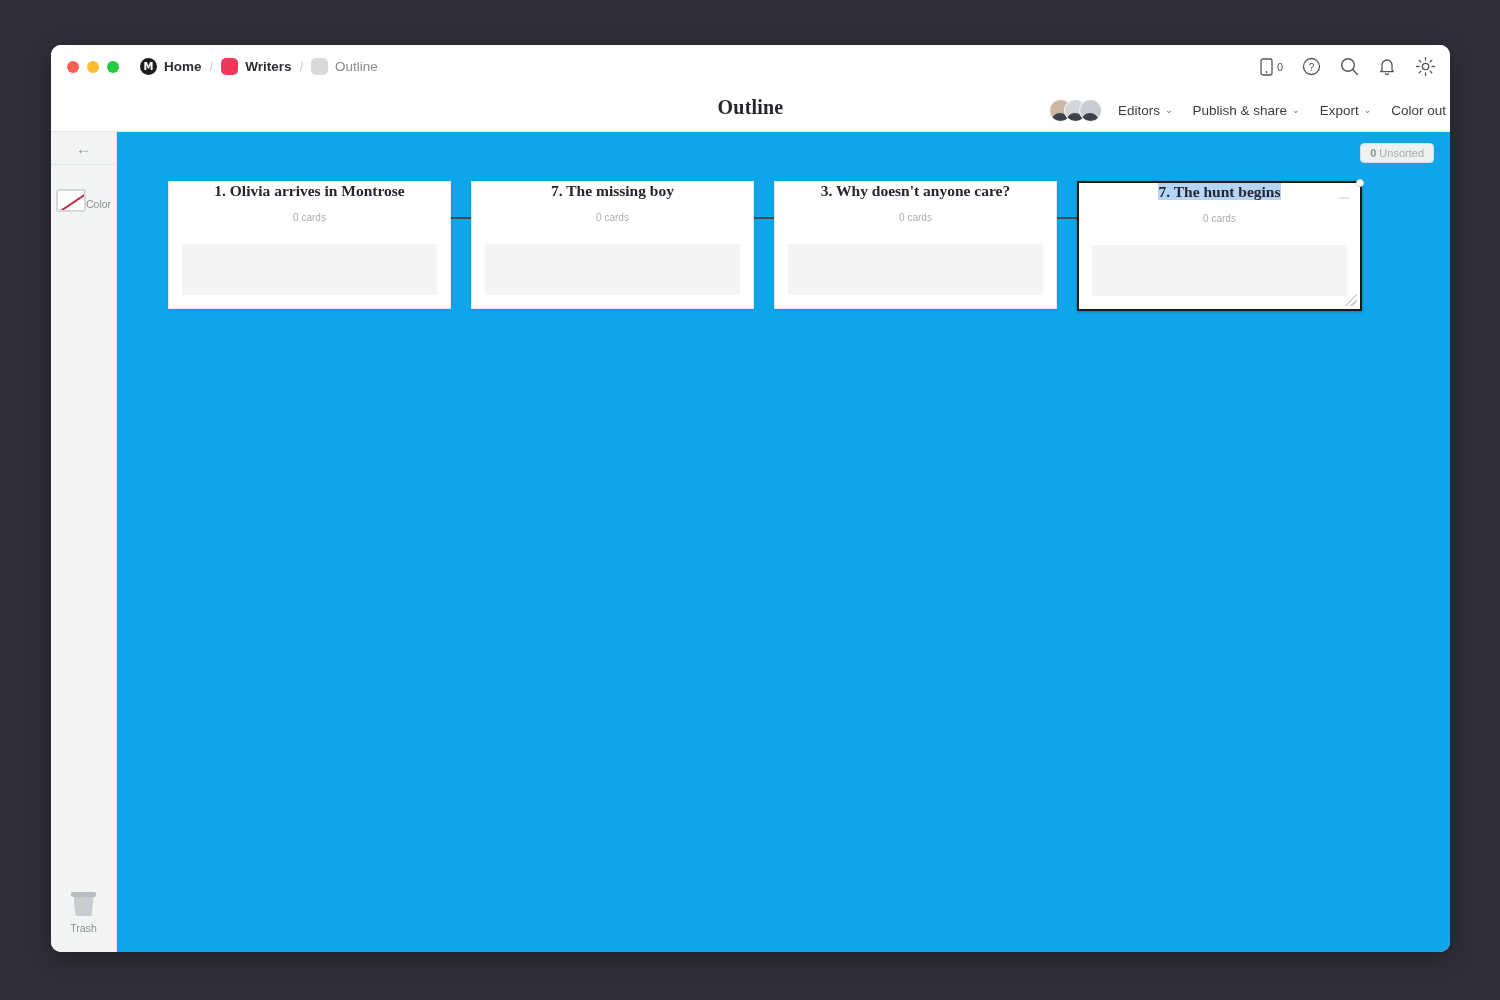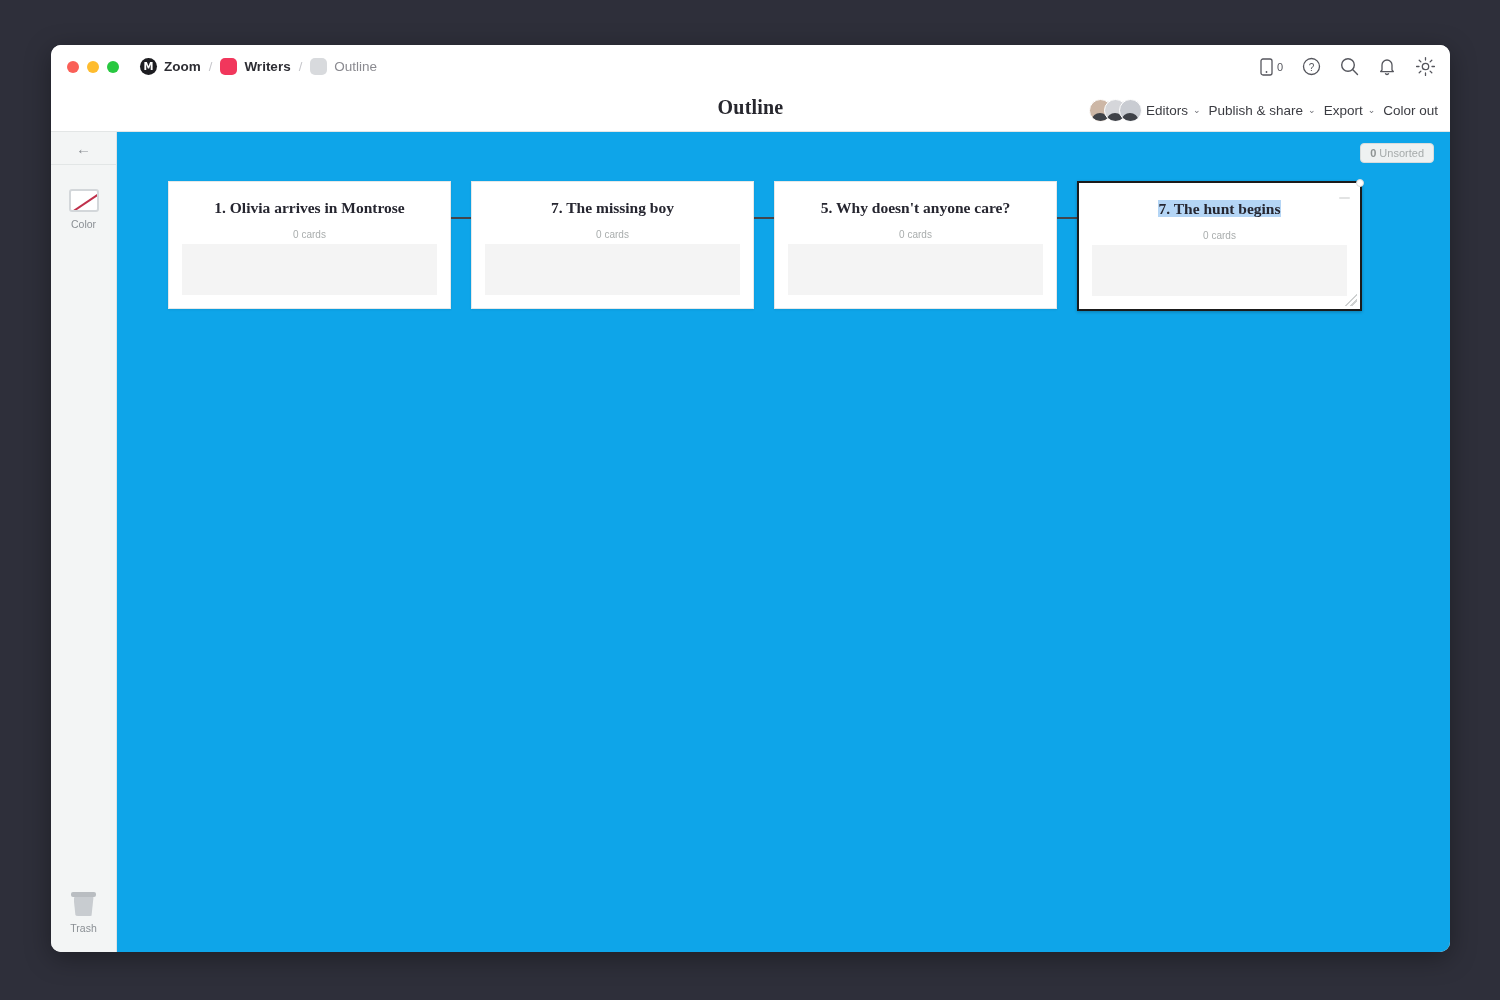--- a/index.html
+++ b/index.html
@@ -65,22 +65,22 @@
     border-bottom: 1px solid #e3e6e6;
   }
   .doc-title {
     position: absolute; left: 0; right: 0; top: 8px;
     text-align: center;
     font-family: "Liberation Serif", serif;
     font-weight: bold; font-size: 20px; color: #27272e;
     letter-spacing: .2px;
   }
   .hdr-right {
-    position: absolute; right: 12px; top: 0; height: 44px;
-    display: flex; align-items: center; gap: 8px;
+    position: absolute; right: 4px; top: 0; height: 44px;
+    display: flex; align-items: center; gap: 20px;
   }
   .avatars { display: flex; align-items: center; margin-right: -4px; }
   .av {
     width: 23px; height: 23px; border-radius: 50%;
     border: 1.5px solid #fff; margin-left: -8px;
     background: #b9bcc2; overflow: hidden; position: relative;
   }
   .av:first-child { margin-left: 0; }
   .av::after {
     content: ""; position: absolute; left: 50%; bottom: -5px;
@@ -104,21 +104,21 @@
     border-right: 1px solid #dfe3e3;
     display: flex; flex-direction: column; align-items: center;
     position: relative;
   }
   .sb-top {
     width: 100%; height: 33px;
     display: flex; align-items: center; justify-content: center;
     border-bottom: 1px solid #e2e6e6;
     color: #8d9196; font-size: 15px; cursor: pointer;
   }
-  .tool { margin-top: 24px; display: flex; flex-direction: column; align-items: center; cursor: pointer; }
+  .tool { margin-top: 24px; display: flex; flex-direction: row; align-items: center; cursor: pointer; }
   .swatch {
     width: 30px; height: 23px; border-radius: 3px;
     background: #fff; border: 2px solid #d3d7da;
     position: relative; overflow: hidden;
   }
   .swatch .slash {
     position: absolute; left: -4px; top: 50%; width: 40px; height: 2.4px;
     background: #c0314b; transform: rotate(-34deg); transform-origin: center;
   }
   .tool-label { margin-top: 6px; font-size: 10.5px; color: #8a8f94; }
@@ -155,21 +155,21 @@
 
   .board { position: absolute; left: 51px; top: 49px; display: flex; align-items: flex-start; }
 
   .card {
     width: 283px; height: 128px;
     background: #fff; border: 1px solid #e6e8e8;
     box-shadow: 0 1px 2px rgba(0,0,0,0.07);
     position: relative; flex: none;
     display: flex; flex-direction: column;
   }
-  .card .head { height: 58px; padding-top: 17px; text-align: center; }
+  .card .head { height: 58px; text-align: center; }
   .card .ttl {
     font-family: "Liberation Serif", serif;
     font-weight: bold; font-size: 15.5px; color: #262630;
     display: inline-block; line-height: 1.1;
   }
   .card .sub { font-size: 10px; color: #a9adad; margin-top: 12px; }
   .card .inner {
     margin: 4px 13px 13px 13px; flex: 1; background: #f4f4f4;
   }
 
@@ -205,21 +205,21 @@
   <div class="titlebar">
     <div class="traffic">
       <span class="tl red"></span>
       <span class="tl yel"></span>
       <span class="tl grn"></span>
     </div>
 
     <div class="crumbs">
       <div class="crumb">
         <span class="ico-home">M</span>
-        <span class="crumb-label">Zoom</span>
+        <span class="crumb-label">Home</span>
       </div>
       <span class="crumb-sep">/</span>
       <div class="crumb">
         <span class="ico-sq pink"></span>
         <span class="crumb-label">Writers</span>
       </div>
       <span class="crumb-sep">/</span>
       <div class="crumb">
         <span class="ico-sq grey"></span>
         <span class="crumb-label muted">Outline</span>
@@ -332,21 +332,21 @@
             <div class="ttl">7. The missing boy</div>
             <div class="sub">0 cards</div>
           </div>
           <div class="inner"></div>
         </div>
 
         <div class="connector"></div>
 
         <div class="card">
           <div class="head">
-            <div class="ttl">5. Why doesn't anyone care?</div>
+            <div class="ttl">3. Why doesn't anyone care?</div>
             <div class="sub">0 cards</div>
           </div>
           <div class="inner"></div>
         </div>
 
         <div class="connector"></div>
 
         <div class="card selected">
           <span class="dot-handle"></span>
           <span class="minus"></span>

